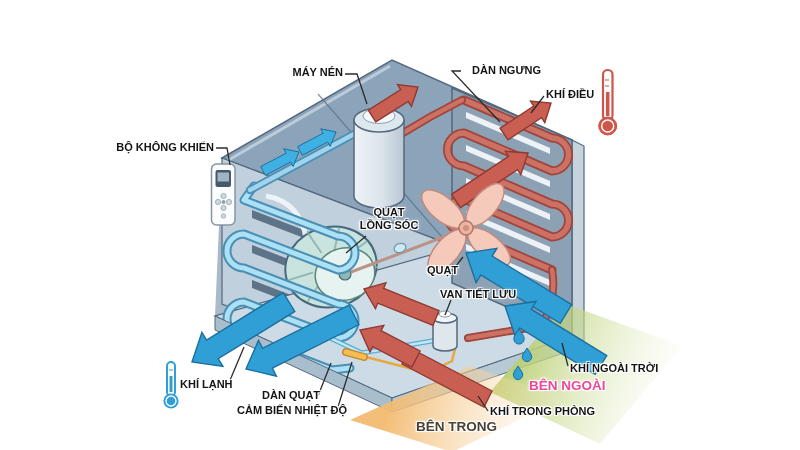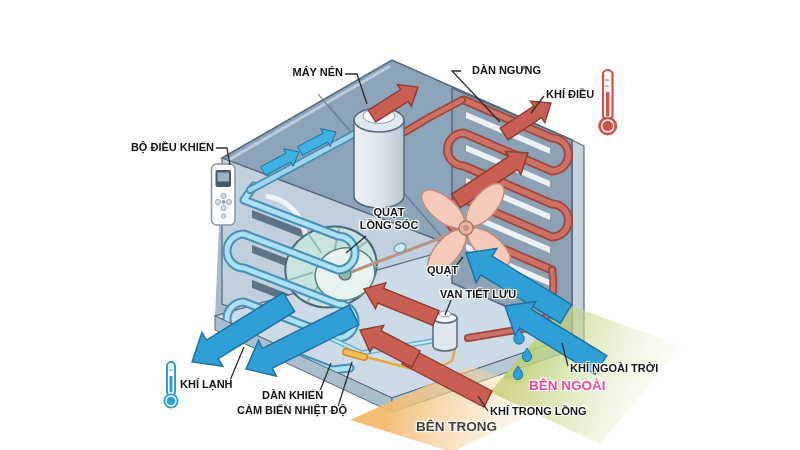--- a/index.html
+++ b/index.html
@@ -222,28 +222,28 @@
     <path d="M568,366 L562,343"></path>
     <path d="M488,411 L478,396"></path>
   </g>
 </svg>
 
 
 
 <div class="lbl right" style="left:255px;top:66px;width:88px;">MÁY NÉN</div>
 <div class="lbl" style="left:436px;top:64px;padding-left:36px;">DÀN NGƯNG</div>
 <div class="lbl" style="left:546px;top:88px;">KHÍ ĐIỀU</div>
-<div class="lbl right" style="left:110px;top:141px;width:104px;">BỘ ĐIỀU KHIỂN</div>
+<div class="lbl right" style="left:110px;top:141px;width:104px;">BỘ KHÔNG KHIỂN</div>
 <div class="lbl center" style="left:344px;top:206px;width:90px;">
   <span>QUẠT</span><br>
   <span>LỒNG SÓC</span>
 </div>
 <div class="lbl" style="left:427px;top:264px;">QUẠT</div>
 <div class="lbl" style="left:440px;top:288px;">VAN TIẾT LƯU</div>
 <div class="lbl" style="left:180px;top:378px;">KHÍ LẠNH</div>
-<div class="lbl" style="left:262px;top:389px;">DÀN KHIỂN</div>
+<div class="lbl" style="left:262px;top:389px;">DÀN QUẠT</div>
 <div class="lbl" style="left:237px;top:404px;">CẢM BIẾN NHIỆT ĐỘ</div>
 <div class="lbl" style="left:570px;top:362px;">KHÍ NGOÀI TRỜI</div>
 <div class="lbl zone outside" style="left:529px;top:378px;">BÊN NGOÀI</div>
-<div class="lbl" style="left:490px;top:405px;">KHÍ TRONG LỒNG</div>
+<div class="lbl" style="left:490px;top:405px;">KHÍ TRONG PHÒNG</div>
 <div class="lbl zone inside" style="left:416px;top:419px;">BÊN TRONG</div>
 
 </div>
 
 </body></html>

